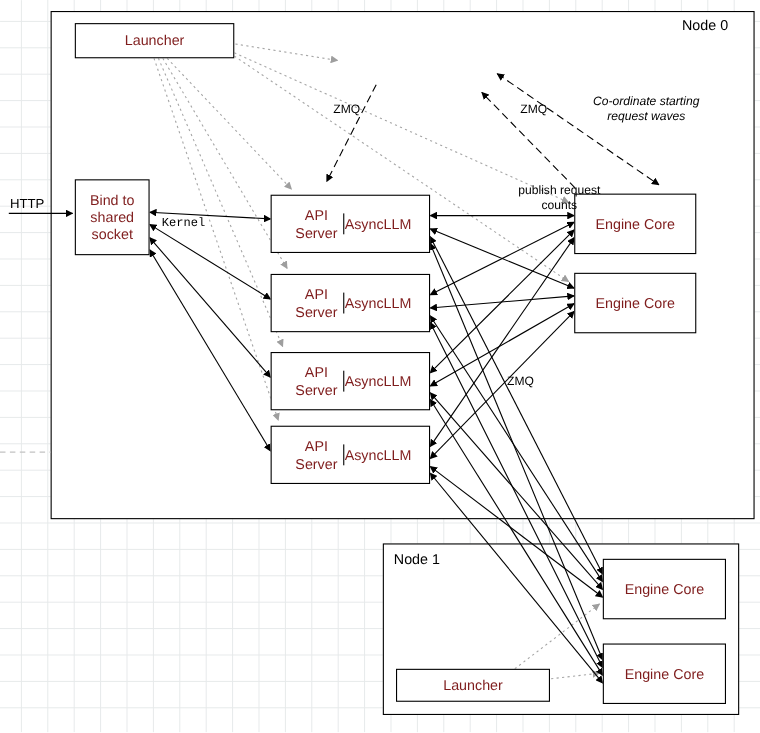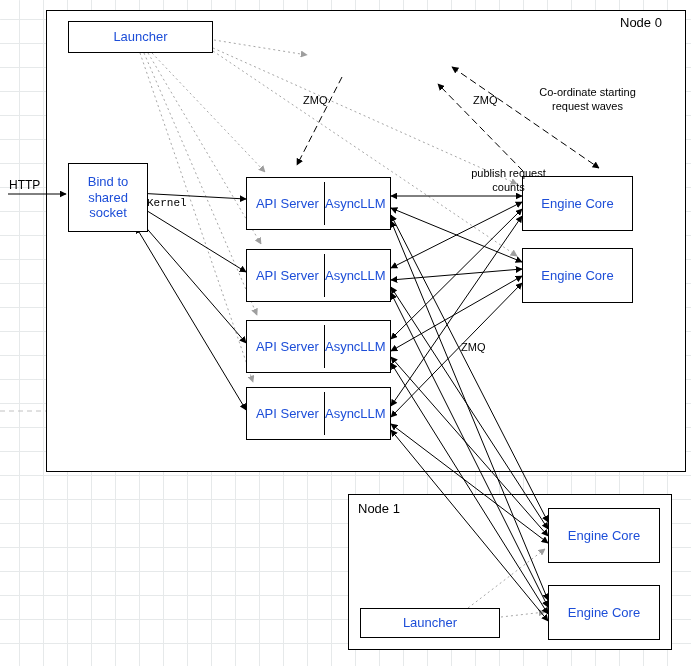--- a/index.html
+++ b/index.html
@@ -10,25 +10,25 @@
       linear-gradient(to right, #e6e9ea 1px, transparent 1px),
       linear-gradient(to bottom, #e6e9ea 1px, transparent 1px);
     background-size:24px 24px;
     background-position:-5px -5px;
     border-radius:21px;
   }
   .node { position:absolute; background:#fff; border:1px solid #000; z-index:1; }
   .node-title { position:absolute; font-size:13px; color:#000; z-index:4; white-space:nowrap; }
   svg.arrows { position:absolute; left:0; top:0; z-index:2; }
   .box {
-    position:absolute; background:#fff; border:1px solid #000; color:#1d4ed8;
+    position:absolute; background:#fff; border:1px solid #000; color:#7f1d1d;
     display:flex; align-items:center; justify-content:center; text-align:center;
     font-size:13px; line-height:1.2; z-index:3;
   }
-  .split { padding:4px; }
+  .split { padding:16px; }
   .split .cell { height:100%; display:flex; align-items:center; justify-content:center; font-size:13px; }
   .split .cell.right { border-left:1px solid #000; }
   .lbl { position:absolute; font-size:11px; line-height:1.3; color:#000; text-align:center; z-index:4; }
   .lbl.left { text-align:left; }
   .http-lbl { font-size:12px; }
   line.solid  { stroke:#000; stroke-width:1; }
   line.dashed { stroke:#000; stroke-width:1; stroke-dasharray:7 4; }
   line.spawn  { stroke:#a6a6a6; stroke-width:1; stroke-dasharray:2 3; }
   line.page   { stroke:#c2c2c2; stroke-width:1; stroke-dasharray:5 4; }
 </style>
@@ -105,21 +105,21 @@
       <line class="solid" x1="391" y1="430" x2="548" y2="621" marker-start="url(#mb)" marker-end="url(#mb)"></line>
     </g>
   </svg>
 
   <div class="node-title" style="left:620px; top:15px;">Node 0</div>
   <div class="node-title" style="left:358px; top:501px;">Node 1</div>
 
   <div class="box" style="left:68px; top:21px; width:145px; height:32px;">Launcher</div>
 
 
-  <div class="box" style="left:68px; top:163px; width:80px; height:69px; padding:2px;">Bind to shared socket</div>
+  <div class="box" style="left:68px; top:163px; width:68px; height:69px; padding:2px;">Bind to shared socket</div>
 
   <div class="box split" style="left:246px; top:177px; width:145px; height:53px;">
     <div class="cell" style="width:77px;">API Server</div>
     <div class="cell right" style="width:66px;">AsyncLLM</div>
   </div>
   <div class="box split" style="left:246px; top:249px; width:145px; height:53px;">
     <div class="cell" style="width:77px;">API Server</div>
     <div class="cell right" style="width:66px;">AsyncLLM</div>
   </div>
   <div class="box split" style="left:246px; top:320px; width:145px; height:53px;">
@@ -134,18 +134,18 @@
   <div class="box" style="left:522px; top:176px; width:111px; height:55px;">Engine Core</div>
   <div class="box" style="left:522px; top:248px; width:111px; height:55px;">Engine Core</div>
 
   <div class="box" style="left:360px; top:608px; width:140px; height:30px;">Launcher</div>
   <div class="box" style="left:548px; top:508px; width:112px; height:55px;">Engine Core</div>
   <div class="box" style="left:548px; top:585px; width:112px; height:55px;">Engine Core</div>
 
   <div class="lbl left http-lbl" style="left:9px; top:178px;">HTTP</div>
   <div class="lbl" style="left:303px; top:93px;">ZMQ</div>
   <div class="lbl" style="left:473px; top:93px;">ZMQ</div>
-  <div class="lbl" style="left:525px; top:85px; width:125px;">Co-ordinate starting request waves</div>
+  <div class="lbl" style="left:525px; top:85px; width:125px;font-style:italic;">Co-ordinate starting request waves</div>
   <div class="lbl" style="left:466px; top:144px; width:85px;margin-top:22px;">publish request counts</div>
   <div class="lbl" style="left:147px; top:196px;font-family:Liberation Mono, monospace;">Kernel</div>
   <div class="lbl" style="left:461px; top:340px;">ZMQ</div>
 
 </div>
 
 </body></html>

